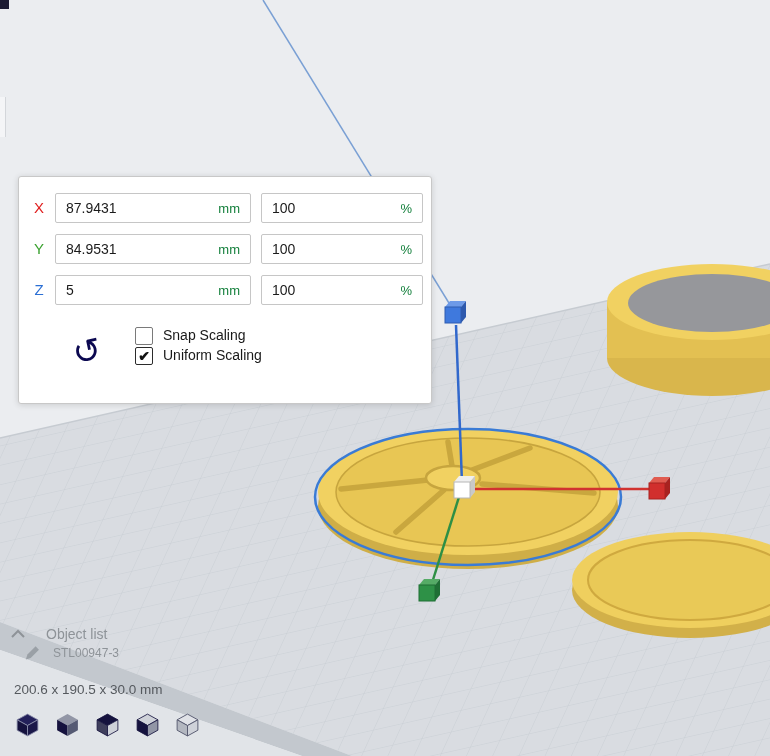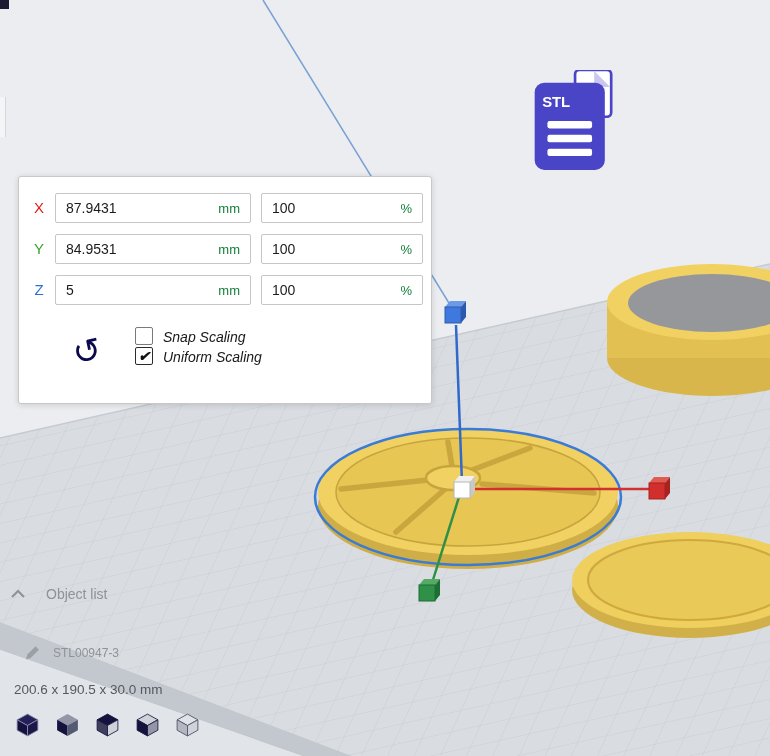--- a/index.html
+++ b/index.html
@@ -27,28 +27,28 @@
   .axis-z { color:#2b6fd4; }
   .field { position:absolute; top:0; height:30px; background:#fff; border:1px solid #c6c6c6; border-radius:2px; display:flex; align-items:center; padding:0 10px; }
   .field-mm  { left:36px;  width:196px; }
   .field-pct { left:242px; width:162px; }
   .field input { flex:1; width:0; border:none; outline:none; background:transparent; font:inherit; color:#1b1b1b; }
   .unit { margin-left:auto; color:#15803d; font-size:13px; padding-left:8px; }
 
   .reset { position:absolute; left:46px; top:152px; width:44px; height:44px; background:transparent; border:none; cursor:pointer; }
   .reset-glyph { font-size:34px; line-height:40px; color:#0b0850; display:block; transform:rotate(-12deg); }
 
-  .check-row { position:absolute; left:116px; display:flex; align-items:flex-end; cursor:pointer;font-style:italic; }
+  .check-row { position:absolute; left:116px; display:flex; align-items:flex-start; cursor:pointer; }
   .checkbox { width:18px; height:18px; border:1.5px solid #7a7a7a; border-radius:2px; background:#fff; display:inline-flex; align-items:center; justify-content:center; font-size:14px; color:#111; }
   .checkbox.checked { border-color:#2b2b2b; }
   .checkbox.checked::after { content:"✔"; font-weight:bold; }
   .check-label { margin-left:10px; font-size:14px; color:#181818; }
 
   
-  .objlist-header { position:absolute; left:10px; top:586px; display:flex; align-items:center; z-index:10; color:#8e9398; font-size:14px; cursor:pointer; }
+  .objlist-header { position:absolute; left:10px; top:626px; display:flex; align-items:center; z-index:10; color:#8e9398; font-size:14px; cursor:pointer; }
   .objlist-header svg { margin-right:20px; }
   .objlist-item { position:absolute; left:24px; top:644px; display:flex; align-items:center; z-index:10; color:#8e9398; font-size:12px; cursor:pointer; }
   .objlist-item svg { margin-right:12px; }
   .dims-text { position:absolute; left:14px; top:682px; z-index:10; color:#55595e; font-size:13.5px; }
 
   
   .view-toolbar { position:absolute; left:12px; top:710px; display:flex; gap:10px; z-index:10; }
   .view-toolbar .vt-btn { width:30px; height:30px; background:transparent; border:none; cursor:pointer; padding:1px; }
 </style>
 </head>
@@ -129,31 +129,20 @@
         <polygon points="454,482 459,476 475,476 470,482" fill="#f0f0f0"></polygon>
         <polygon points="470,482 475,476 475,492 470,498" fill="#c9c9c9"></polygon>
         <rect x="454" y="482" width="16" height="16" fill="#ffffff" stroke="#b6b6b6" stroke-width="1"></rect>
       </g>
     </g>
   </svg>
 
   <div class="corner-mark"></div>
   <div class="left-strip"></div>
 
-  <div class="stl-icon">
-    <svg width="88" height="102" viewBox="0 0 74 96">
-      <rect x="38" y="0" width="34" height="44" rx="4" fill="#ffffff" stroke="#4a44c6" stroke-width="2.5"></rect>
-      <polygon points="56,1 71,16 56,16" fill="#c9c7ef"></polygon>
-      <rect x="0" y="12" width="66" height="82" rx="9" fill="#4a44c6"></rect>
-      <text x="7" y="35" font-size="14" font-weight="bold" fill="#ffffff" font-family="Liberation Sans, sans-serif">STL</text>
-      <rect x="12" y="48" width="42" height="7" rx="2" fill="#ffffff"></rect>
-      <rect x="12" y="61" width="42" height="7" rx="2" fill="#ffffff"></rect>
-      <rect x="12" y="74" width="42" height="7" rx="2" fill="#ffffff"></rect>
-    </svg>
-  </div>
 
   <div class="scale-panel">
 
     <div class="row" style="top:16px">
       <span class="axis axis-x">X</span>
       <div class="field field-mm">
         <input type="text" value="87.9431" style="">
         <span class="unit">mm</span>
       </div>
       <div class="field field-pct">

